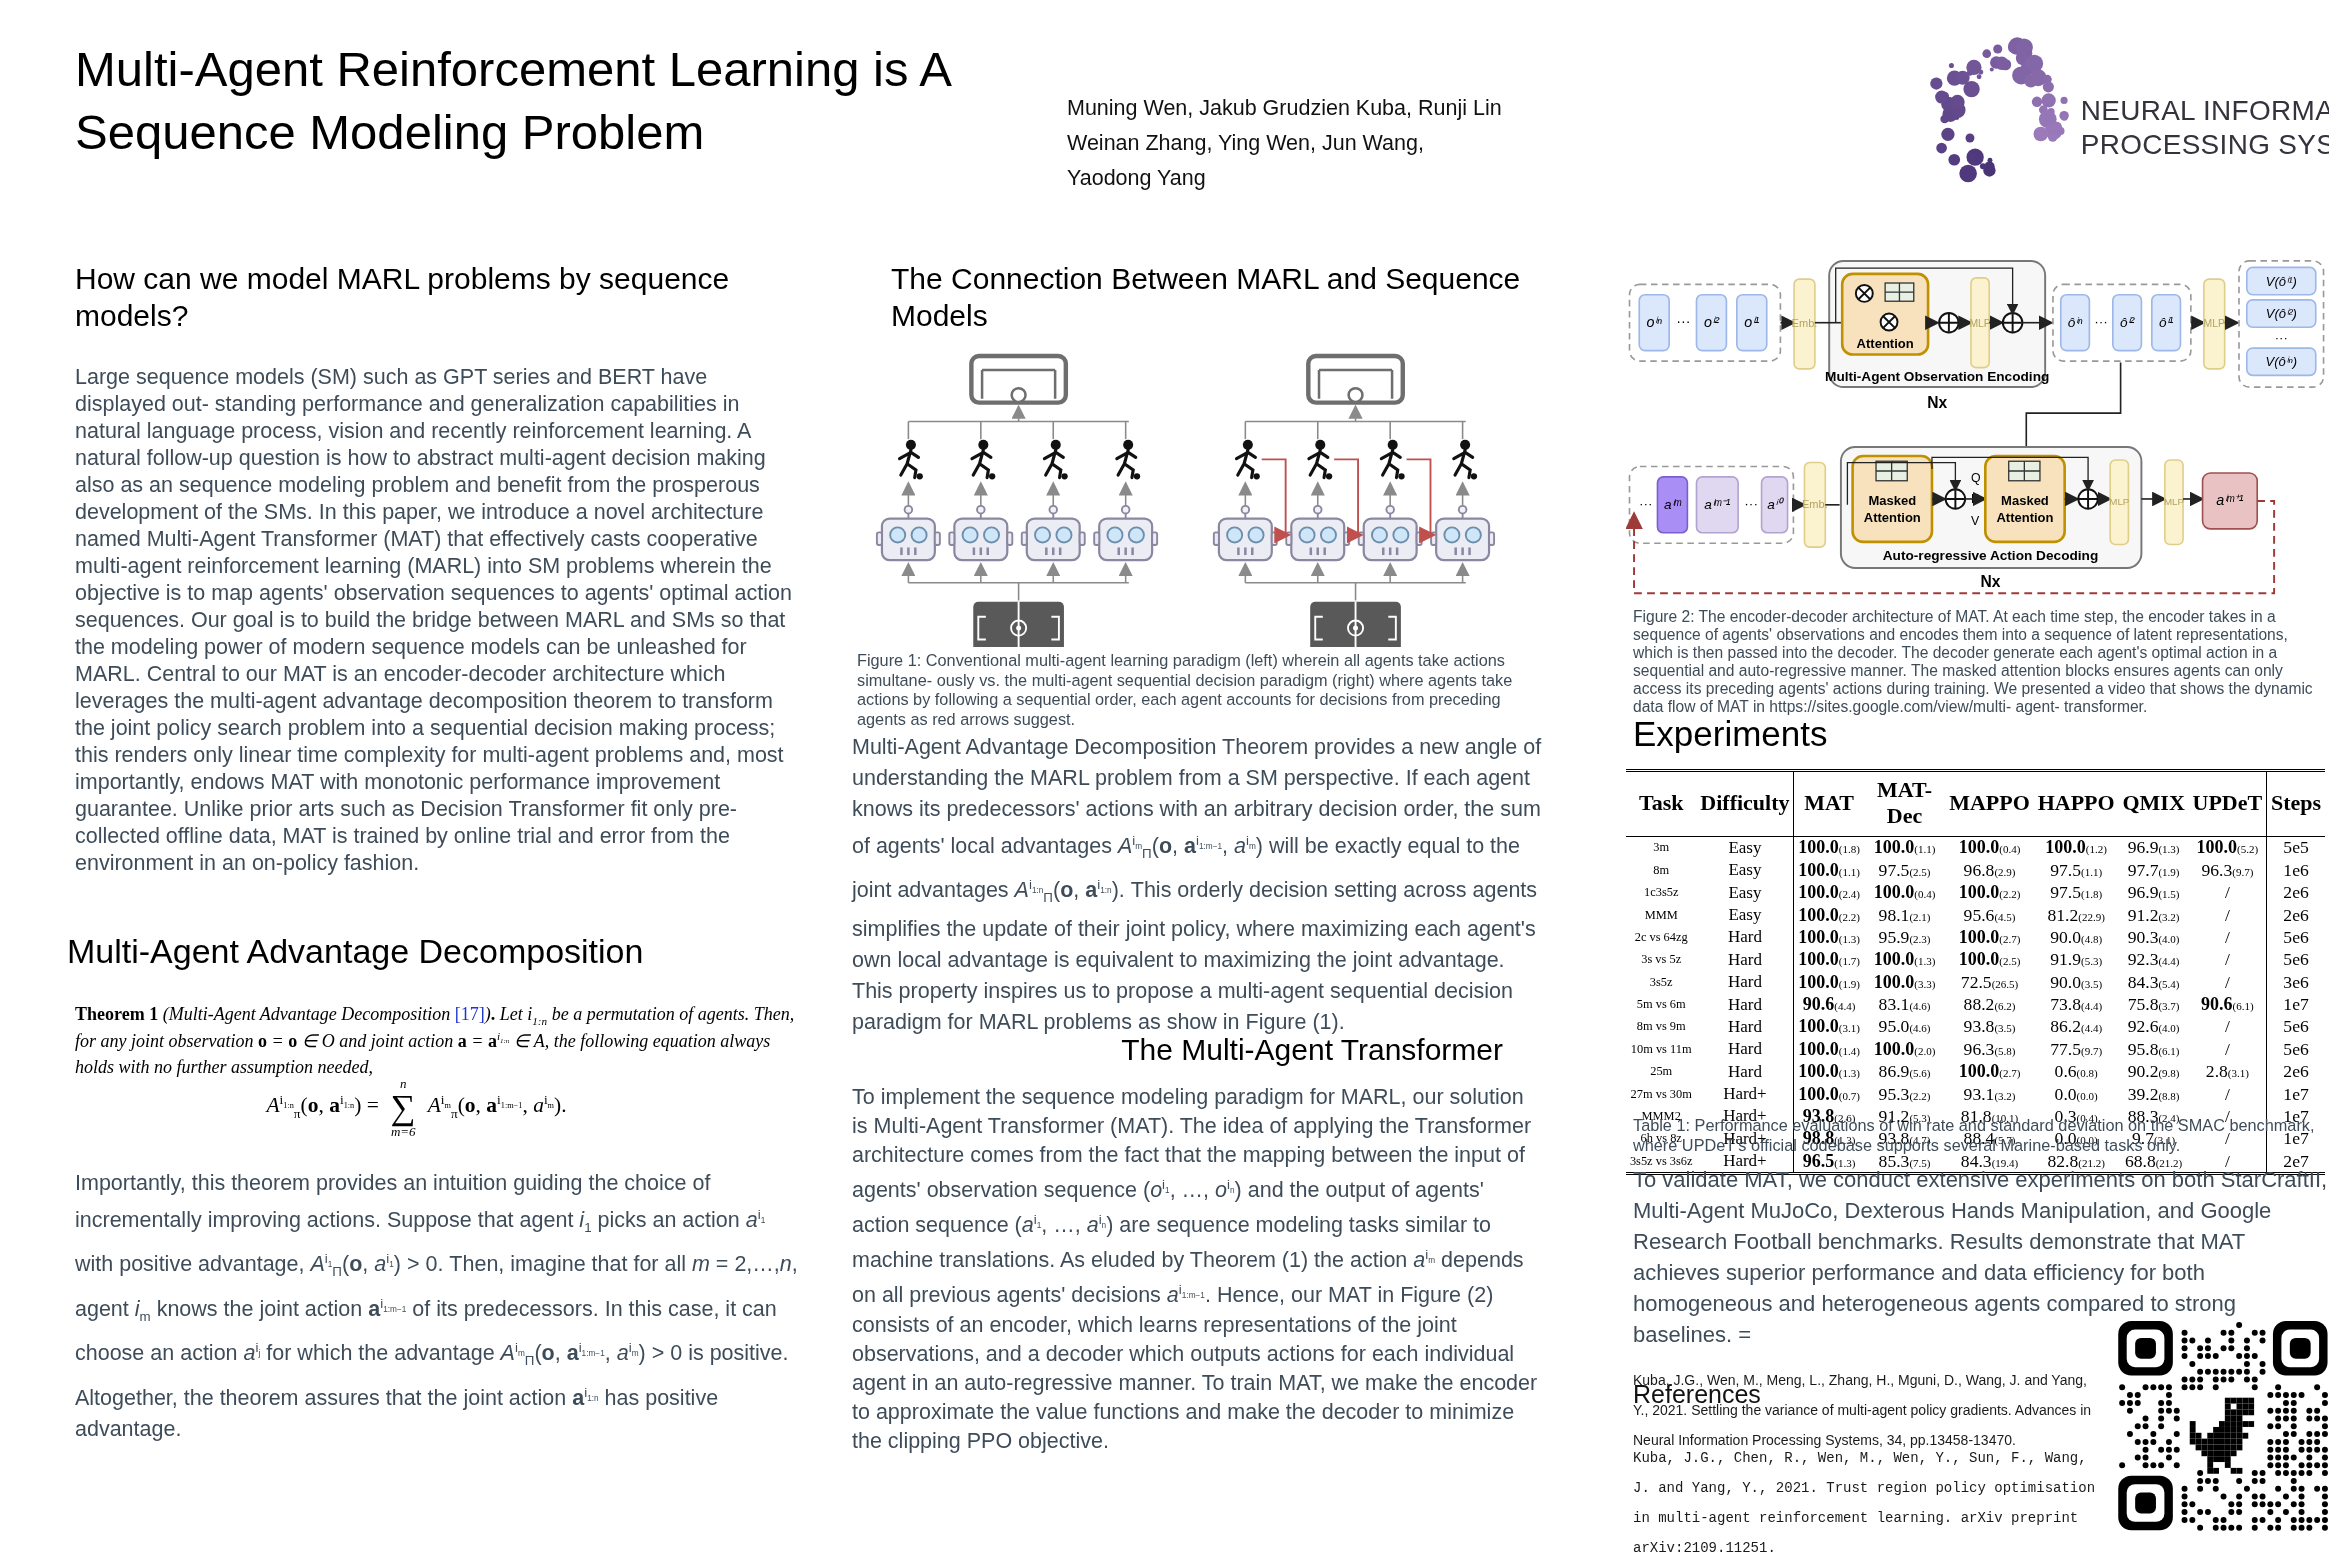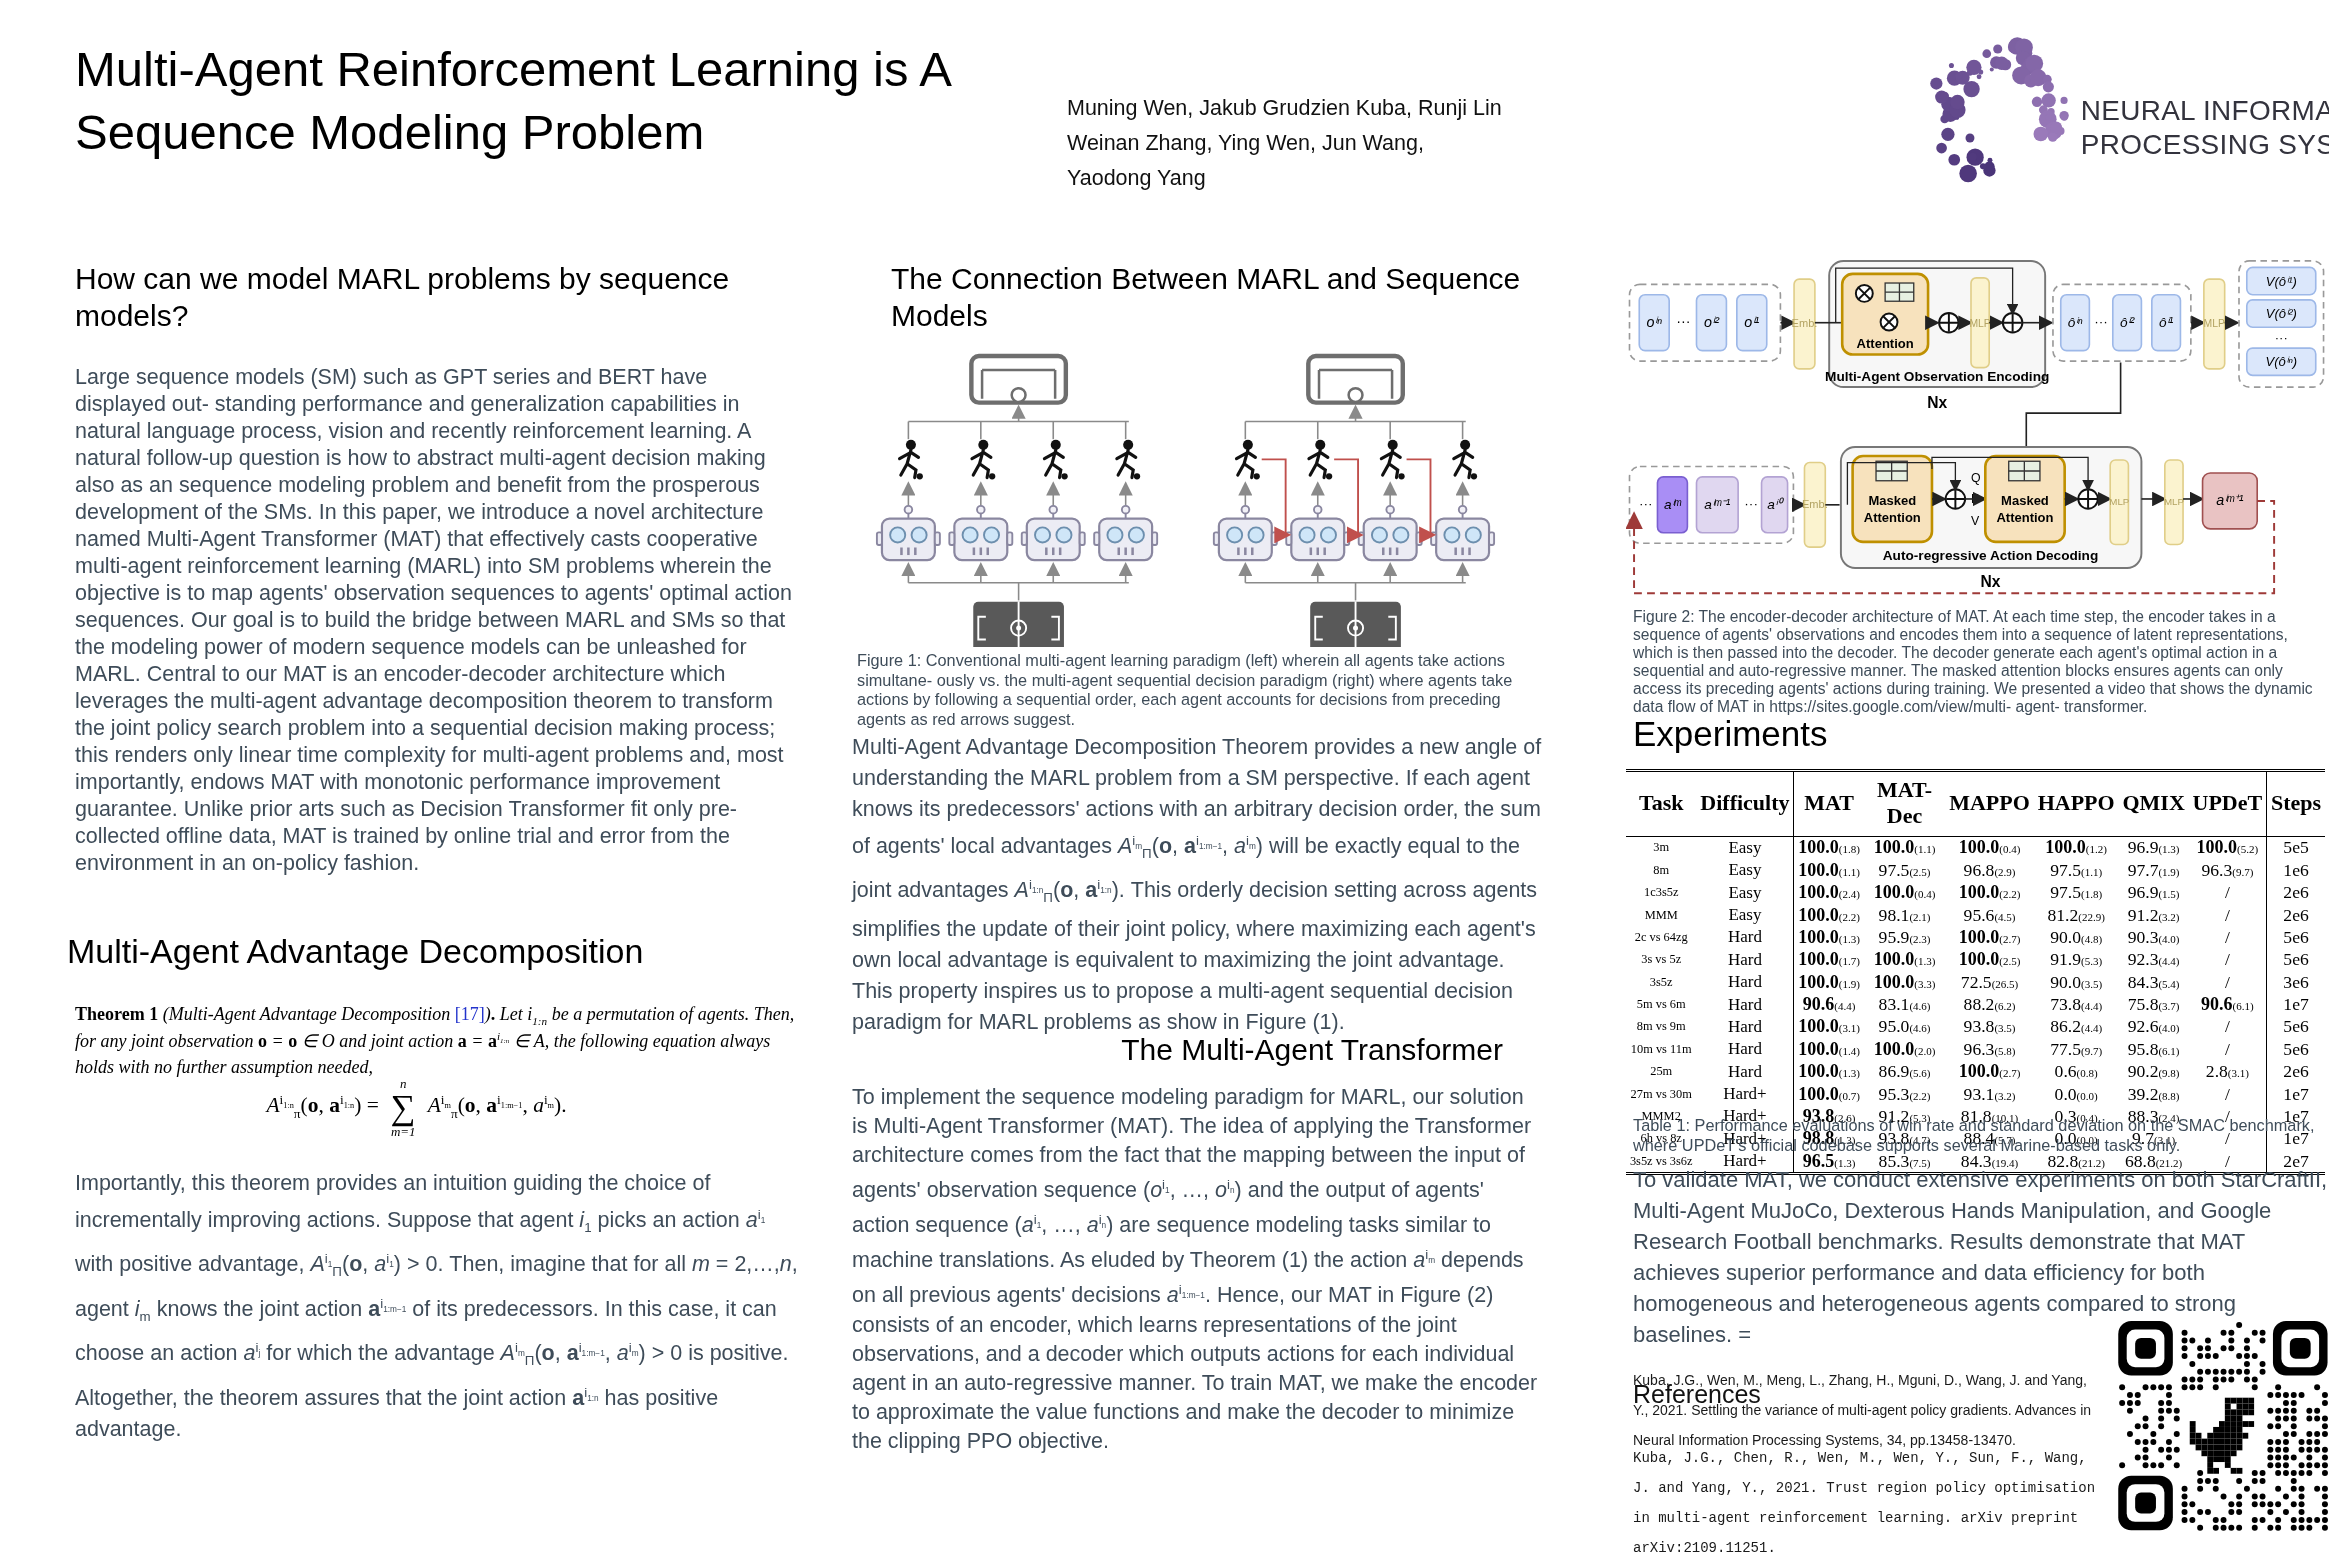--- a/index.html
+++ b/index.html
@@ -130,21 +130,21 @@
 
   <div class="abs h-q" style="left:75px;top:260px;width:683px;">How can we model MARL problems by sequence models?</div>
   <div class="abs body-txt" style="left:75px;top:364px;width:719px;">Large sequence models (SM) such as GPT series and BERT have displayed out- standing performance and generalization capabilities in natural language process, vision and recently reinforcement learning. A natural follow-up question is how to abstract multi-agent decision making also as an sequence modeling problem and benefit from the prosperous development of the SMs. In this paper, we introduce a novel architecture named Multi-Agent Transformer (MAT) that effectively casts cooperative multi-agent reinforcement learning (MARL) into SM problems wherein the objective is to map agents' observation sequences to agents' optimal action sequences. Our goal is to build the bridge between MARL and SMs so that the modeling power of modern sequence models can be unleashed for MARL. Central to our MAT is an encoder-decoder architecture which leverages the multi-agent advantage decomposition theorem to transform the joint policy search problem into a sequential decision making process; this renders only linear time complexity for multi-agent problems and, most importantly, endows MAT with monotonic performance improvement guarantee. Unlike prior arts such as Decision Transformer fit only pre-collected offline data, MAT is trained by online trial and error from the environment in an on-policy fashion.</div>
 
   <div class="abs h-sec" style="left:67px;top:932px;width:716px;">Multi-Agent Advantage Decomposition</div>
 
   <div class="abs theorem" style="left:75px;top:1002px;width:722px;"><b>Theorem 1</b> (Multi-Agent Advantage Decomposition <span class="ref">[17]</span>)<b>.</b> Let i<sub>1:n</sub> be a permutation of agents. Then, for any joint observation <b>o</b> = <b>o</b> ∈ O and joint action <b>a</b> = <b>a</b><sup>i<sub>1:n</sub></sup> ∈ A, the following equation always holds with no further assumption needed,</div>
   <div class="abs equation" style="left:75px;top:1077px;width:683px;"><i>A</i><sup>i<sub>1:n</sub></sup><sub>π</sub>(<b>o</b>, <b>a</b><sup>i<sub>1:n</sub></sup>) = <span class="bigop">
         <span class="lim">n</span>
         <span class="sig">∑</span>
-        <span class="lim">m=1</span>
+        <span class="lim">m=6</span>
       </span> <i>A</i><sup>i<sub>m</sub></sup><sub>π</sub>(<b>o</b>, <b>a</b><sup>i<sub>1:m−1</sub></sup>, <i>a</i><sup>i<sub>m</sub></sup>).</div>
 
   <div class="abs body-txt2" style="left:75px;top:1168px;width:729px;">Importantly, this theorem provides an intuition guiding the choice of incrementally improving actions. Suppose that agent <i>i</i><sub>1</sub> picks an action <i>a</i><sup>i<sub>1</sub></sup> with positive advantage, <i>A</i><sup>i<sub>1</sub></sup><sub>Π</sub>(<b>o</b>, <i>a</i><sup>i<sub>1</sub></sup>) &gt; 0. Then, imagine that for all <i>m</i> = 2,…,<i>n</i>, agent <i>i</i><sub>m</sub> knows the joint action <b>a</b><sup>i<sub>1:m−1</sub></sup> of its predecessors. In this case, it can choose an action <i>a</i><sup>i<sub>j</sub></sup> for which the advantage <i>A</i><sup>i<sub>m</sub></sup><sub>Π</sub>(<b>o</b>, <b>a</b><sup>i<sub>1:m−1</sub></sup>, <i>a</i><sup>i<sub>m</sub></sup>) &gt; 0 is positive. Altogether, the theorem assures that the joint action <b>a</b><sup>i<sub>1:n</sub></sup> has positive advantage.</div>
 
   <div class="abs h-q" style="left:852px;top:260px;width:651px;margin-left:39px;">The Connection Between MARL and Sequence Models</div>
 
   <div class="abs figwrap" style="left:857px;top:351px;width:657px;height:296px;">
     <svg width="657" height="296" viewBox="0 0 1010 470">
       <defs>
         <marker id="ag" markerWidth="9" markerHeight="9" refX="7" refY="4.5" orient="auto">

